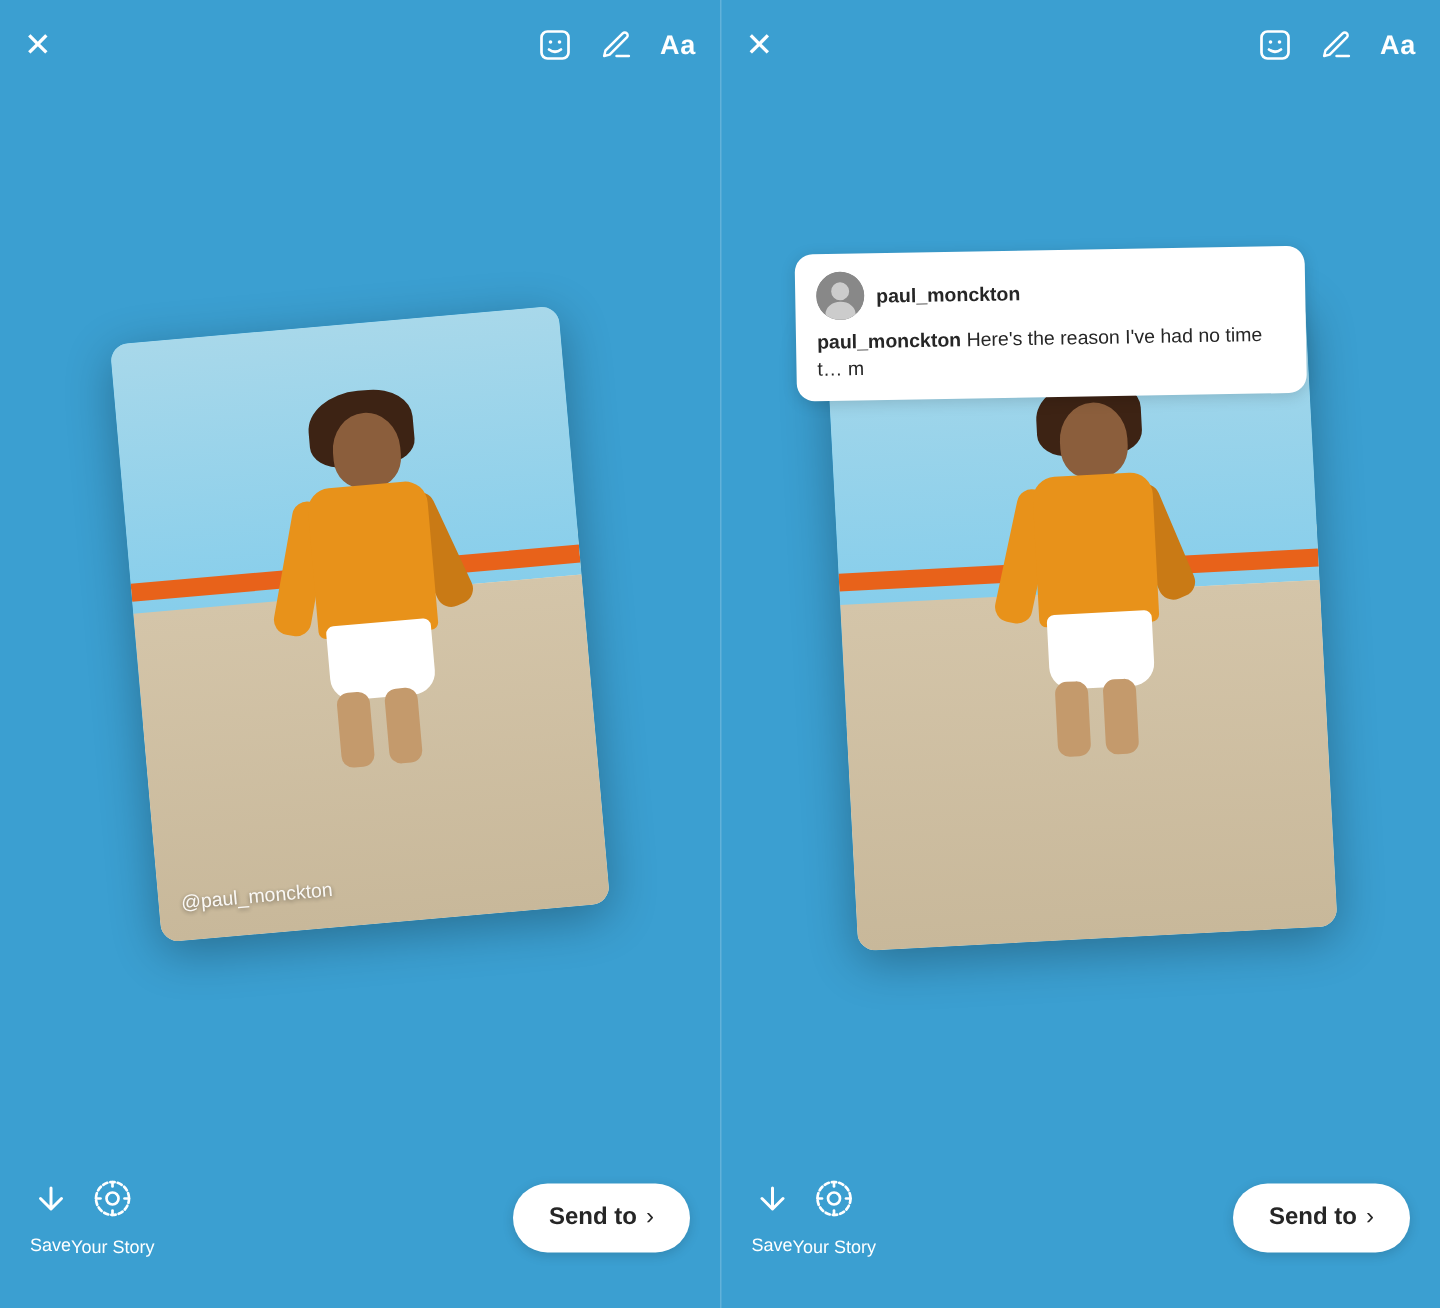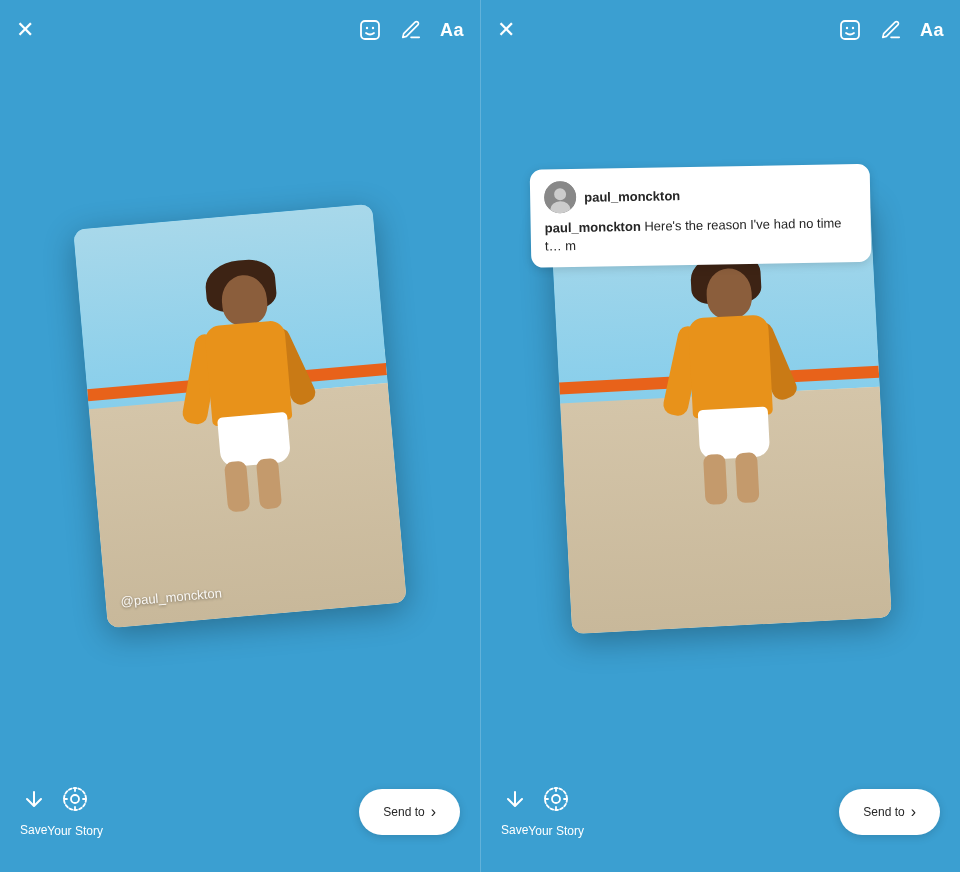--- a/index.html
+++ b/index.html
@@ -314,22 +314,22 @@
       background: white;
       border-radius: 30px;
       padding: 14px 24px;
       display: flex;
       align-items: center;
       gap: 6px;
       cursor: pointer;
       box-shadow: 0 2px 8px rgba(0,0,0,0.15);
     }
     .send-btn-text {
-      font-size: 12px;
-      font-weight: 400;
+      font-size: 16px;
+      font-weight: 700;
       color: #262626;
     }
     .send-btn-arrow {
       font-size: 16px;
       color: #262626;
     }
   </style>
 </head>
 <body>
 

